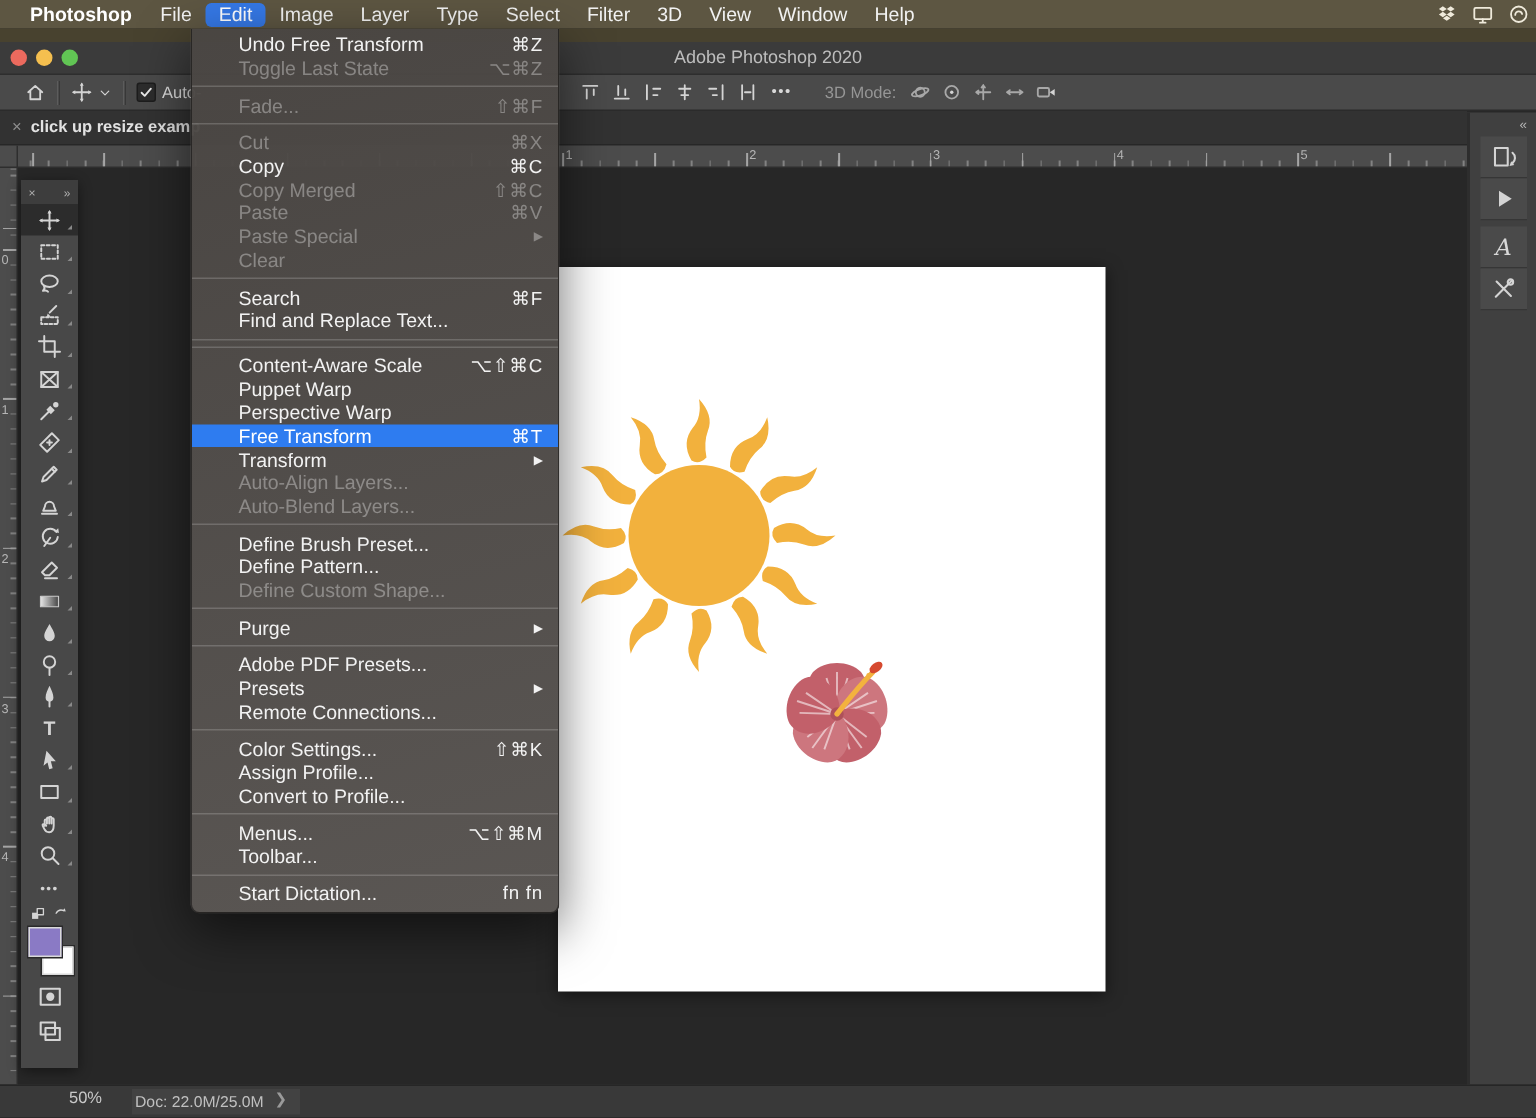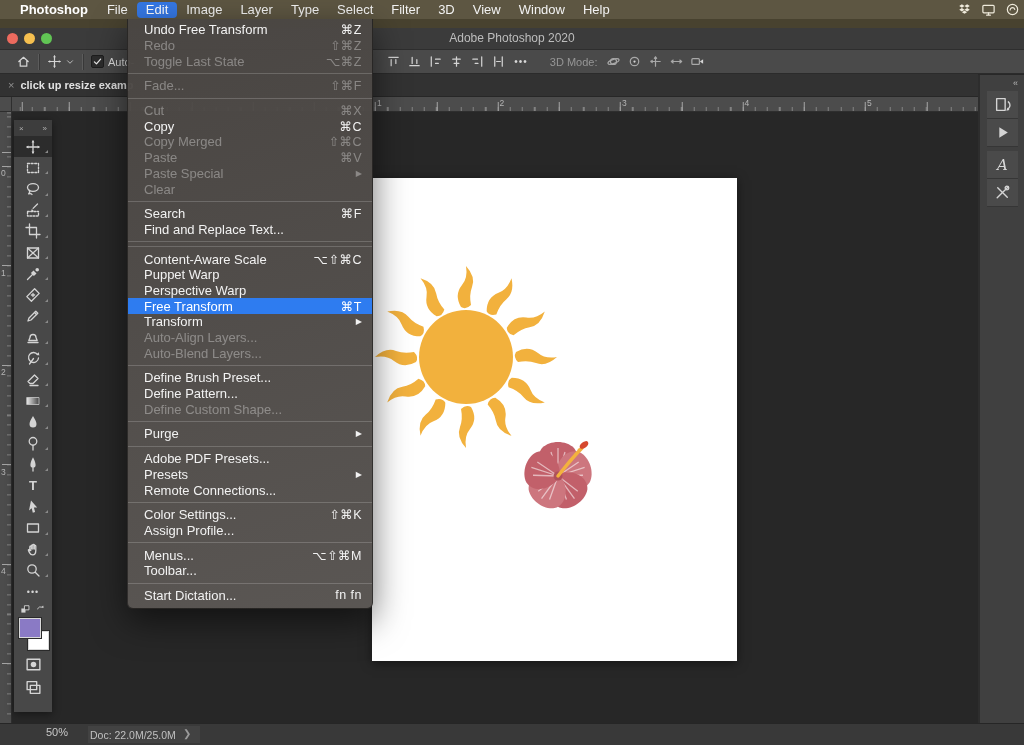--- a/index.html
+++ b/index.html
@@ -95,21 +95,21 @@
   #statusbar{left:0;top:723px;width:1024px;height:22px;background:#393939;border-top:1px solid #262626;box-sizing:border-box;}
   #status-zoom{position:absolute;left:46px;top:2px;font-size:11px;color:#c8c8c8;}
   #status-field{position:absolute;left:88px;top:2px;width:112px;height:17px;background:#424242;display:flex;align-items:center;}
   #status-doc{font-size:10.5px;color:#c0c0c0;margin-left:2px;white-space:nowrap;}
   #status-expand{position:absolute;left:183px;top:4px;font-size:10px;color:#9a9a9a;}
 
   
   #edit-menu{left:127px;top:19px;width:246px;background:linear-gradient(165deg,rgba(74,70,67,.97),rgba(92,88,85,.97));
     border:1px solid rgba(0,0,0,.45);border-top:none;border-radius:0 0 6px 6px;box-shadow:0 12px 34px rgba(0,0,0,.55);
     padding:3px 0 5px;box-sizing:border-box;z-index:50;}
-  .menu-row{height:15.7px;display:flex;align-items:center;padding:0 10px 0 16px;font-size:13px;color:#f2f2f2;}
+  .menu-row{height:15.7px;display:flex;align-items:center;padding:0 10px 0 31px;font-size:13px;color:#f2f2f2;}
   .menu-row.disabled{color:rgba(255,255,255,.34);}
   .menu-row.highlighted{background:#2e7cf0;color:#ffffff;}
   .menu-row .sc{margin-left:auto;font-size:12.5px;letter-spacing:.5px;}
   .menu-row .sub{margin-left:auto;font-size:8px;}
   .menu-sep{height:1px;background:rgba(255,255,255,.18);margin:4px 0;}
 </style>
 </head>
 <body>
 
 <div id="menubar" class="abs">
@@ -517,24 +517,20 @@
   </div>
   <span id="status-expand">❯</span>
 </div>
 
 <div id="edit-menu" class="abs">
     <div class="menu-row">
       <span>Undo Free Transform</span>
       <span class="sc">⌘Z</span>
     </div>
     <div class="menu-row disabled">
-      <span>Redo</span>
-      <span class="sc">⇧⌘Z</span>
-    </div>
-    <div class="menu-row disabled">
       <span>Toggle Last State</span>
       <span class="sc">⌥⌘Z</span>
     </div>
     <div class="menu-sep"></div>
     <div class="menu-row disabled">
       <span>Fade...</span>
       <span class="sc">⇧⌘F</span>
     </div>
     <div class="menu-sep"></div>
     <div class="menu-row disabled">
@@ -621,20 +617,23 @@
       <span>Remote Connections...</span>
     </div>
     <div class="menu-sep"></div>
     <div class="menu-row">
       <span>Color Settings...</span>
       <span class="sc">⇧⌘K</span>
     </div>
     <div class="menu-row">
       <span>Assign Profile...</span>
     </div>
+    <div class="menu-row">
+      <span>Convert to Profile...</span>
+    </div>
     <div class="menu-sep"></div>
     <div class="menu-row">
       <span>Menus...</span>
       <span class="sc">⌥⇧⌘M</span>
     </div>
     <div class="menu-row">
       <span>Toolbar...</span>
     </div>
     <div class="menu-sep"></div>
     <div class="menu-row">

